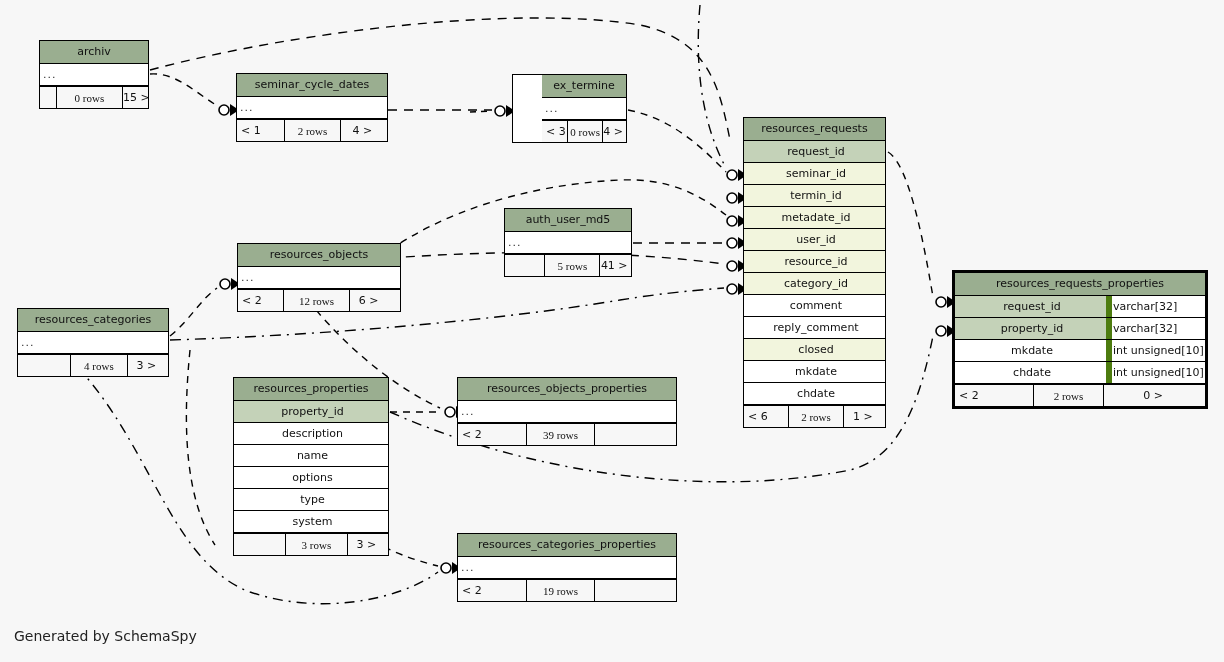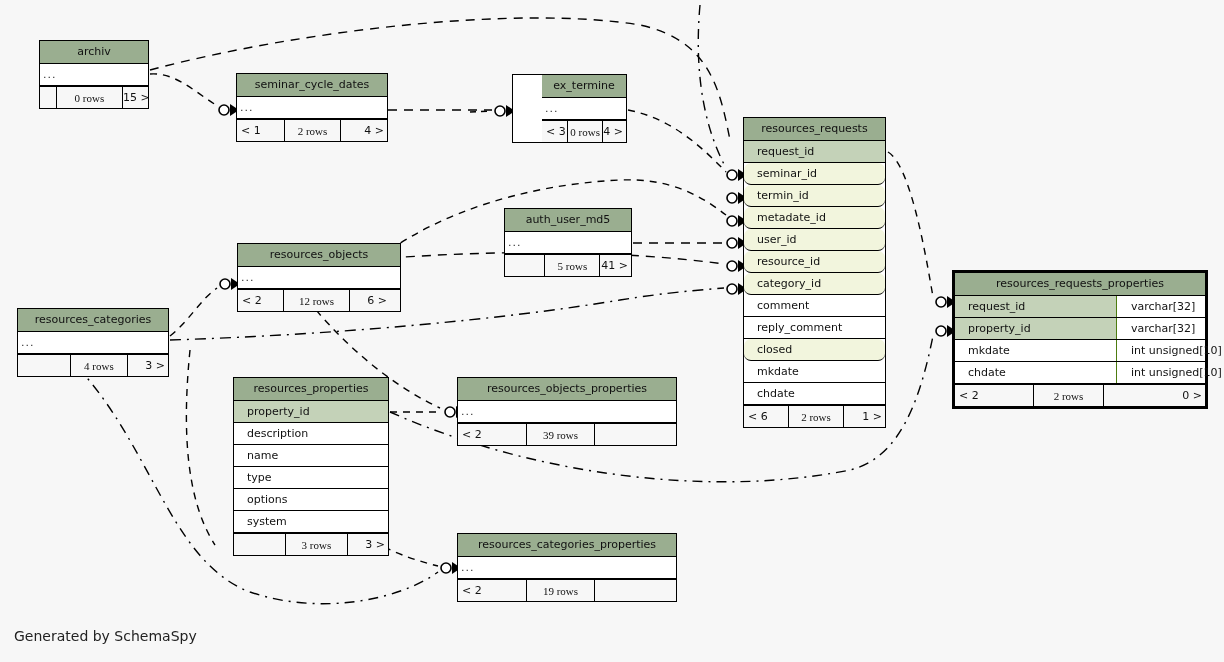--- a/index.html
+++ b/index.html
@@ -35,37 +35,37 @@
   .tbl .title span{position:relative;}
 
   .tbl .row{
     height:22px;line-height:22px;
     border-bottom:1px solid #000;
     box-sizing:border-box;
     display:flex;
     white-space:nowrap;
   }
   .tbl .row:last-child{border-bottom:none;}
-  .tbl .row .nm{padding-left:13px;flex:1 1 auto;overflow:visible;}
-  .tbl .row .ty{padding-left:14px;border-left:1px solid #4d7c0f;box-sizing:border-box;overflow:visible;}
+  .tbl .row .nm{padding-left:3px;flex:1 1 auto;overflow:visible;text-align:center;}
+  .tbl .row .ty{padding-left:1px;border-left:6px solid #4d7c0f;box-sizing:border-box;overflow:visible;}
   .tbl .row.pk{background:#c4d2b8;}
-  .tbl .row.fk{background:#f2f5dd;border-radius:7px;}
+  .tbl .row.fk{background:#f2f5dd;}
   .tbl .row.plain{background:#ffffff;}
   .tbl .ellip{padding-left:3px;background:#fff;letter-spacing:1px;color:#333;}
 
   .tbl .foot{
     display:flex;height:22px;line-height:22px;
     border-top:1px solid #000;
     background:#f7f7f7;
     box-sizing:border-box;
   }
   .tbl .foot div{box-sizing:border-box;overflow:visible;white-space:nowrap;}
   .tbl .foot .f1{text-align:left;padding-left:4px;}
   .tbl .foot .f2{text-align:center;border-left:1px solid #000;font-family:Liberation Serif, serif;}
-  .tbl .foot .f3{text-align:right;padding-right:3px;border-left:1px solid #000;}
+  .tbl .foot .f3{text-align:center;padding-right:3px;border-left:1px solid #000;}
 
   #credit{
     position:absolute;left:14px;top:628px;
     font-size:14px;color:#222;
   }
 </style>
 </head>
 <body>
 
 <div id="canvas">
@@ -313,24 +313,24 @@
     <div class="row pk">
         <span class="nm">property_id</span>
       </div>
     <div class="row plain">
         <span class="nm">description</span>
       </div>
     <div class="row plain">
         <span class="nm">name</span>
       </div>
     <div class="row plain">
+        <span class="nm">options</span>
+      </div>
+    <div class="row plain">
         <span class="nm">type</span>
-      </div>
-    <div class="row plain">
-        <span class="nm">options</span>
       </div>
     <div class="row plain">
         <span class="nm">system</span>
       </div>
     <div class="foot">
       <div class="f1" style="width:52px;"></div>
       <div class="f2" style="width:62px;">3 rows</div>
       <div class="f3" style="width:42px;">3 &gt;</div>
     </div>
   </div>

